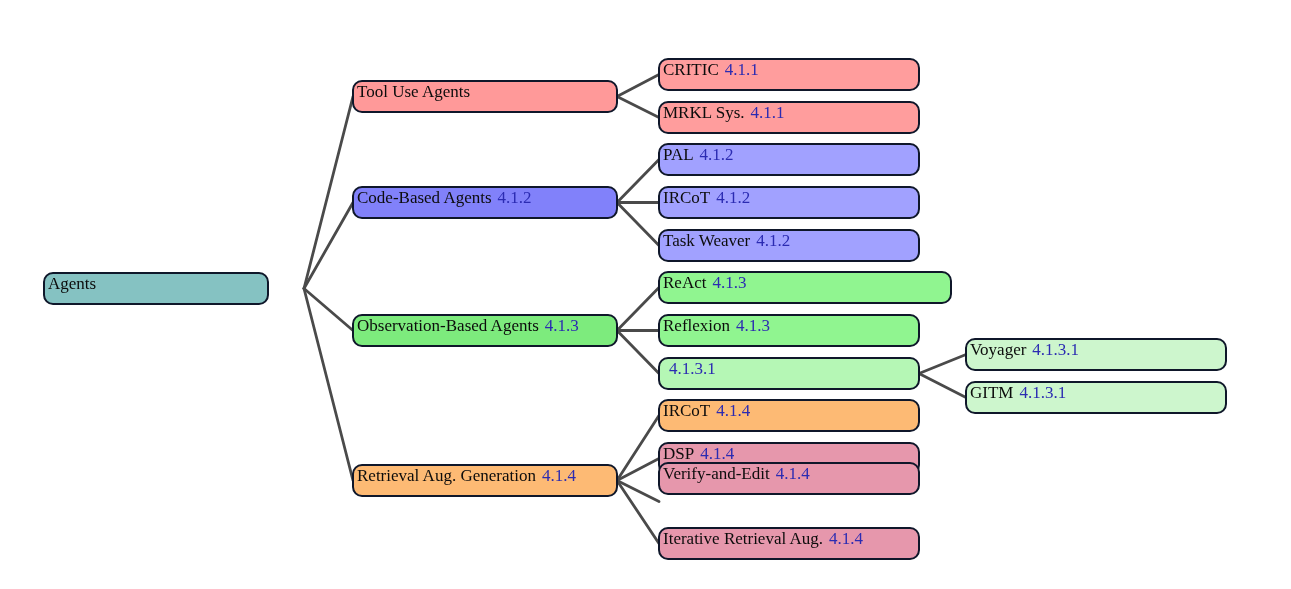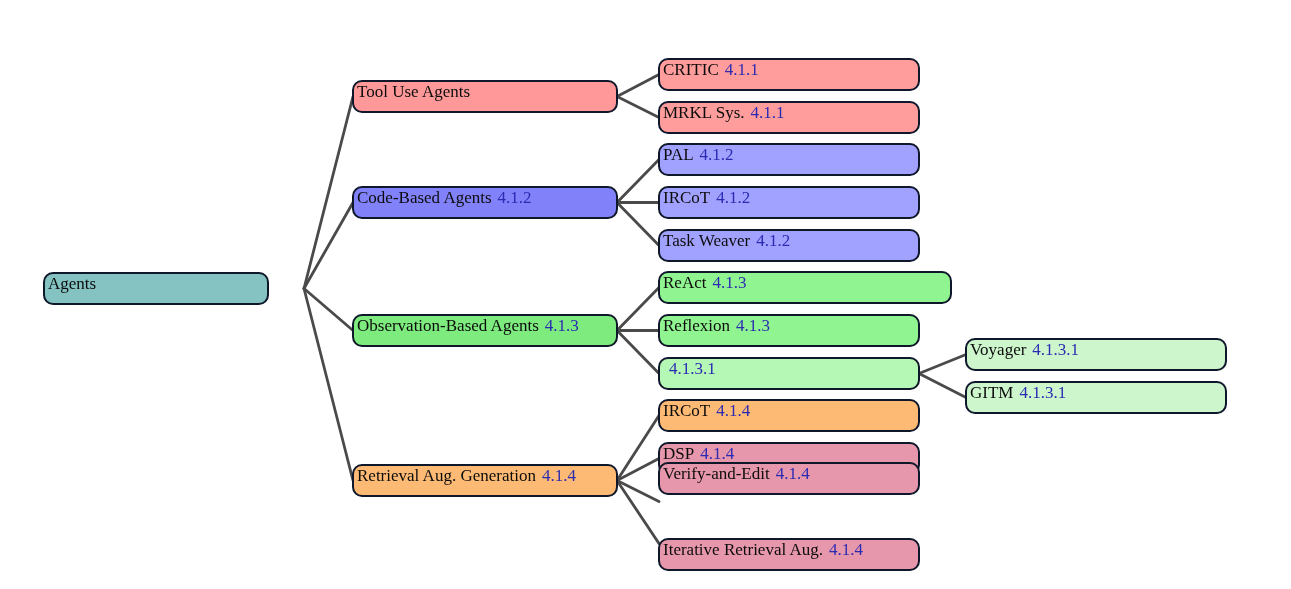--- a/index.html
+++ b/index.html
@@ -120,21 +120,21 @@
     <span class="ref">4.1.4</span>
   </div>
   <div class="node" style="left: 658px; top: 442px; width: 262px; background-color: rgb(230, 151, 172);">
     <span class="lbl">DSP</span>
     <span class="ref">4.1.4</span>
   </div>
   <div class="node" style="left: 658px; top: 462px; width: 262px; background-color: rgb(230, 151, 172);">
     <span class="lbl">Verify-and-Edit</span>
     <span class="ref">4.1.4</span>
   </div>
-  <div class="node" style="left: 658px; top: 538px; width: 262px; background-color: rgb(230, 151, 172);">
+  <div class="node" style="left: 658px; top: 527px; width: 262px; background-color: rgb(230, 151, 172);">
     <span class="lbl">Iterative Retrieval Aug.</span>
     <span class="ref">4.1.4</span>
   </div>
 
   <div class="node" style="left: 965px; top: 338px; width: 262px; background-color: rgb(205, 246, 205);">
     <span class="lbl">Voyager</span>
     <span class="ref">4.1.3.1</span>
   </div>
   <div class="node" style="left: 965px; top: 381px; width: 262px; background-color: rgb(205, 246, 205);">
     <span class="lbl">GITM</span>

